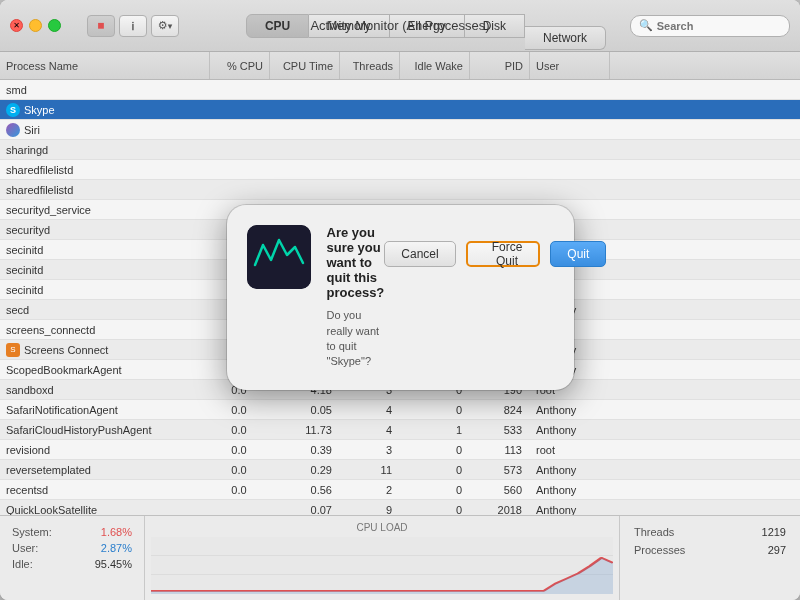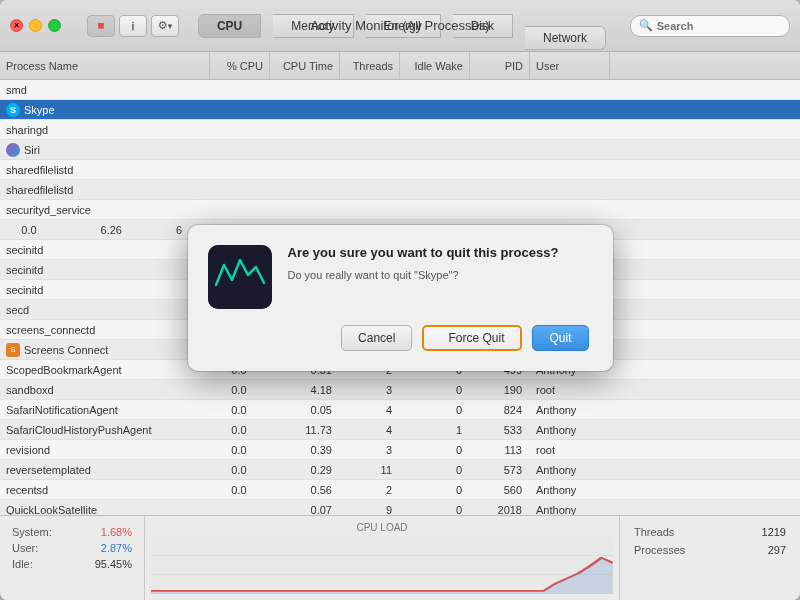--- a/index.html
+++ b/index.html
@@ -86,21 +86,21 @@
       gap: 8px;
     }
     
     .tabbar {
       height: 30px;
       background: linear-gradient(to bottom, #d8d8d8, #c8c8c8);
       border-bottom: 1px solid #b0b0b0;
       display: flex;
       align-items: center;
       justify-content: center;
-      gap: 12px;
+      gap: 0;
       flex-shrink: 0;
     }
     .tab {
       height: 24px;
       padding: 0 18px;
       display: flex;
       align-items: center;
       font-size: 12px;
       color: #333;
       cursor: pointer;
@@ -238,26 +238,26 @@
     .dialog-overlay {
       position: absolute;
       top: 0; left: 0; right: 0; bottom: 0;
       display: flex;
       align-items: center;
       justify-content: center;
       z-index: 10;
     }
     .dialog {
       background: #f0f0f0;
-      border-radius: 10px;
+      border-radius: 19px;
       box-shadow: 0 8px 32px rgba(0,0,0,0.4), 0 0 0 1px rgba(0,0,0,0.15);
-      width: 425px;
+      width: 347px;
       padding: 20px 24px 20px 20px;
       display: flex;
-      flex-direction: column;
+      flex-direction: row;
     }
     .dialog-body {
       display: flex;
       gap: 16px;
     }
     .dialog-icon {
       width: 64px;
       height: 64px;
       flex-shrink: 0;
       background: #1a1a2e;
@@ -480,34 +480,34 @@
       </div>
       <div class="cell cpu"></div>
       <div class="cell cpu-time"></div>
       <div class="cell threads"></div>
       <div class="cell idle-wakeups"></div>
       <div class="cell pid"></div>
       <div class="cell user"></div>
     </div>
           <div class="process-row">
       <div class="cell process-name">
-
-        <span>sharingd</span>
+        <div class="siri-icon"></div>
+        <span>Siri</span>
       </div>
       <div class="cell cpu"></div>
       <div class="cell cpu-time"></div>
       <div class="cell threads"></div>
       <div class="cell idle-wakeups"></div>
       <div class="cell pid"></div>
       <div class="cell user"></div>
     </div>
           <div class="process-row">
       <div class="cell process-name">
-        <div class="siri-icon"></div>
-        <span>Siri</span>
+
+        <span>sharingd</span>
       </div>
       <div class="cell cpu"></div>
       <div class="cell cpu-time"></div>
       <div class="cell threads"></div>
       <div class="cell idle-wakeups"></div>
       <div class="cell pid"></div>
       <div class="cell user"></div>
     </div>
           <div class="process-row">
       <div class="cell process-name">
@@ -539,20 +539,24 @@
         <span>securityd_service</span>
       </div>
       <div class="cell cpu"></div>
       <div class="cell cpu-time"></div>
       <div class="cell threads"></div>
       <div class="cell idle-wakeups"></div>
       <div class="cell pid"></div>
       <div class="cell user"></div>
     </div>
           <div class="process-row">
+      <div class="cell process-name">
+
+        <span>securityd</span>
+      </div>
       <div class="cell cpu">0.0</div>
       <div class="cell cpu-time">6.26</div>
       <div class="cell threads">6</div>
       <div class="cell idle-wakeups">0</div>
       <div class="cell pid">101</div>
       <div class="cell user">root</div>
     </div>
           <div class="process-row">
       <div class="cell process-name">
 

